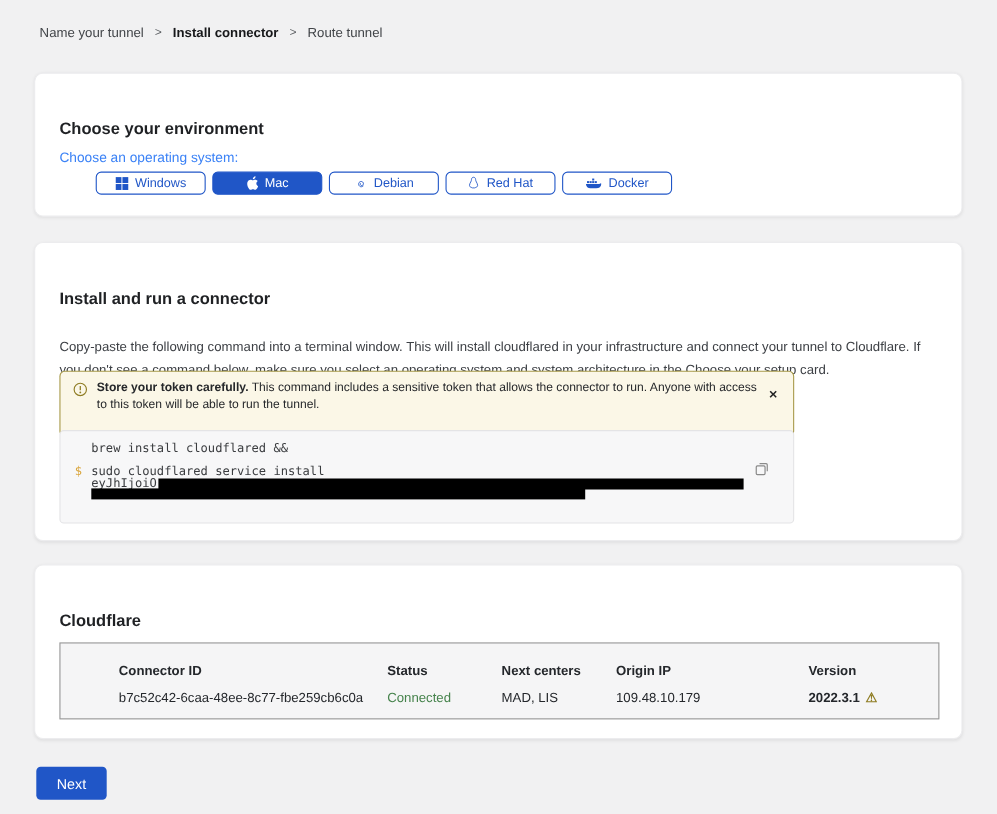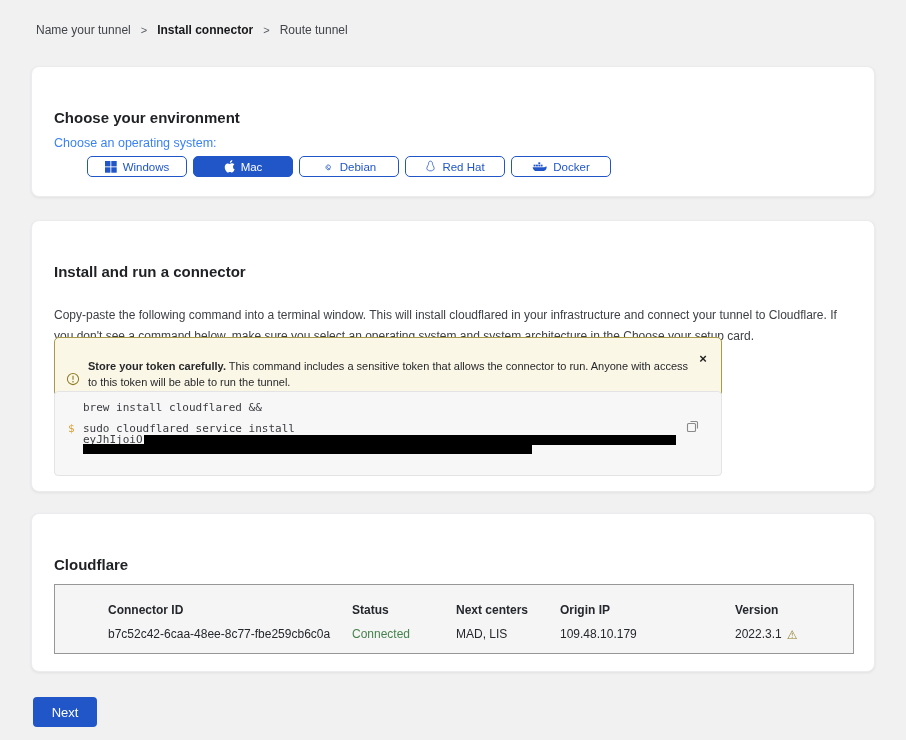--- a/index.html
+++ b/index.html
@@ -41,21 +41,21 @@
     font-size:11.5px;cursor:pointer;font-family:"Liberation Sans",sans-serif;
   }
   .os-btn.selected{background:#2056c7;color:#ffffff;}
   .os-btn svg{display:block;}
 
   
   .desc{position:absolute;left:22px;top:72px;width:796px;font-size:12px;line-height:21px;color:#3d4045;}
   .banner{
     position:absolute;left:22px;top:116px;width:668px;height:60px;box-sizing:border-box;
     background:#fbf7e7;border:1px solid #a89a4a;border-radius:5px;
-    display:flex;align-items:flex-end;padding:6px 30px 6px 11px;gap:8px;
+    display:flex;align-items:flex-start;padding:6px 30px 6px 11px;gap:8px;
   }
   .banner-icon{margin-top:3px;flex:0 0 auto;}
   .banner-text{font-size:11px;line-height:16px;color:#26282b;}
   .banner-text b{font-weight:bold;}
   .banner-close{
     position:absolute;right:10px;top:13px;width:16px;height:16px;
     border:none;background:transparent;color:#222;font-size:13px;font-weight:bold;
     cursor:pointer;line-height:16px;padding:0;
   }
 
@@ -82,21 +82,21 @@
     background:#f5f5f6;border:1px solid #979797;
   }
   .trow{
     position:absolute;left:0;right:0;
     display:grid;grid-template-columns:244px 104px 104px 175px auto;
     padding-left:53px;font-size:12px;color:#24272b;
   }
   .trow.thead{top:18px;font-weight:bold;}
   .trow.tvals{top:42px;}
   .status-connected{color:#46834c;}
-  .version-cell{display:flex;align-items:flex-end;gap:5px;}
+  .version-cell{display:flex;align-items:center;gap:5px;font-weight:bold;}
   .warn-tri{color:#8f7d24;font-size:12px;line-height:12px;}
 
   
   .next-btn{
     position:absolute;left:33px;top:697px;width:64px;height:30px;
     background:#2056c7;color:#fff;border:none;border-radius:4px;
     font-size:13px;font-family:"Liberation Sans",sans-serif;cursor:pointer;
   }
 </style>
 </head>

